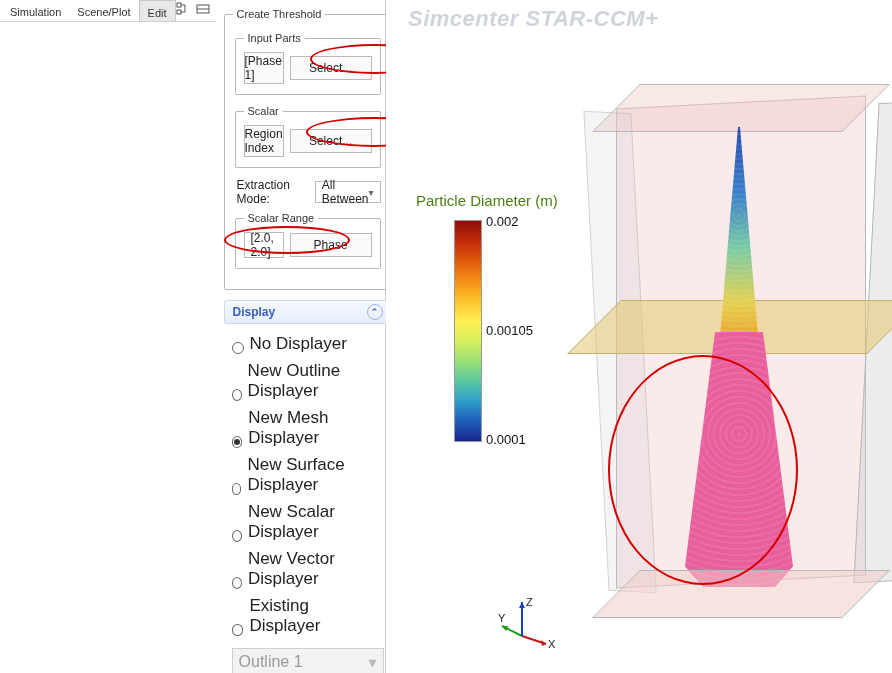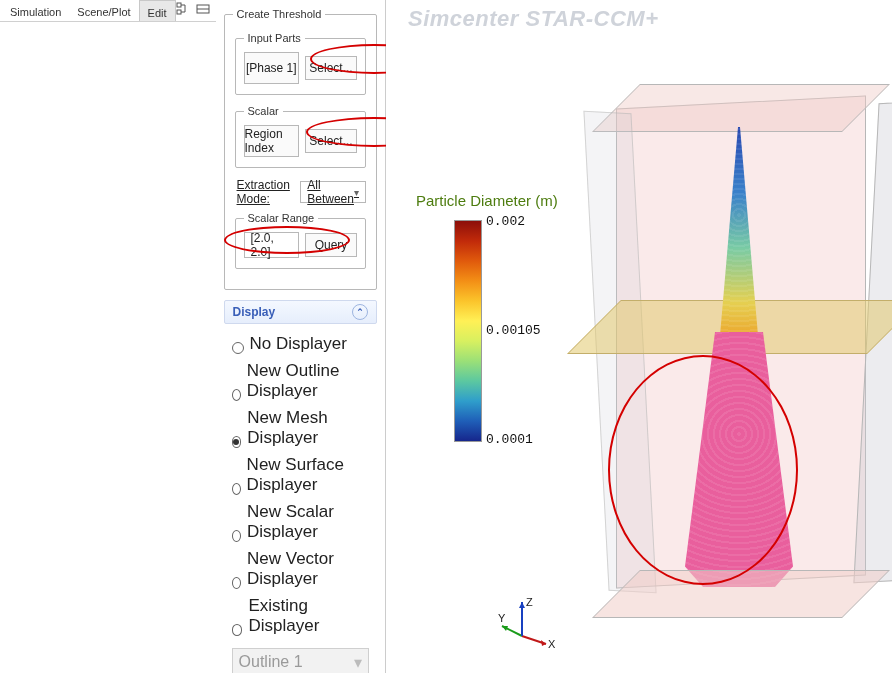--- a/index.html
+++ b/index.html
@@ -12,21 +12,21 @@
   .tab-icons { display:flex; align-items:center; gap:6px; padding-right:4px; }
   .tab-icons span { font-size: 12px; color:#555; }
 
   .panel-body { padding: 4px 6px; }
 
   fieldset { border: 1px solid #b8b8b8; border-radius: 2px; margin: 4px 2px 10px 2px; padding: 8px 8px 10px 8px; }
   legend { font-size: 11px; padding: 0 4px; color: #333; }
 
   .row { display: flex; gap: 6px; align-items: center; }
   .field-btn { flex:1; height:32px; border:1px solid #b8b8b8; background:#fafafa; display:flex; align-items:center; justify-content:center; font-size:12px; color:#222; }
-  .small-btn { width:52px; height:24px; border:1px solid #b8b8b8; background:#fafafa; font-size:12px; display:flex; align-items:center; justify-content:center; }
+  .small-btn { width:82px; height:24px; border:1px solid #b8b8b8; background:#fafafa; font-size:12px; display:flex; align-items:center; justify-content:center; }
 
   .label-inline { font-size:12px; margin:8px 2px 4px 6px; }
   .dropdown { flex:1; height:22px; border:1px solid #b8b8b8; background:#fff; display:flex; align-items:center; justify-content:space-between; padding:0 6px; font-size:12px; }
   .dropdown .chev { font-size:10px; color:#666; }
 
   .text-input { flex:1; height:24px; border:1px solid #b8b8b8; background:#fff; padding:12px 6px; font-size:12px; display:flex; align-items:center; }
 
   .display-header { margin:8px 2px 6px 2px; height:24px; border:1px solid #cfd9ee; background:linear-gradient(#f4f8ff,#e6eefc); display:flex; align-items:center; justify-content:space-between; padding:0 8px; color:#3a5fb8; font-weight:600; font-size:12px; border-radius:2px; }
   .display-header .chev-up { width:16px; height:16px; border:1px solid #9db5e0; border-radius:50%; display:flex; align-items:center; justify-content:center; font-size:9px; color:#3a5fb8; }
 
@@ -39,21 +39,21 @@
 
   
   .ellipse { position:absolute; border:2px solid #d40000; border-radius:50%; pointer-events:none; }
 
   
   .viewport { flex:1; position:relative; background:#fff; overflow:hidden; }
   .brand { position:absolute; left:22px; top:6px; font-size:22px; font-weight:700; font-style:italic; color:#cfd3da; letter-spacing:0.5px; }
 
   .colorbar-title { position:absolute; left:30px; top:192px; font-size:15px; color:#4d7c0f; }
   .colorbar { position:absolute; left:68px; top:220px; width:28px; height:222px; background:linear-gradient(to bottom,#8c0f0a,#c12a0a,#e05a0c,#f38f16,#fbc42b,#fff056,#d8f060,#9be077,#5cc8a0,#2f9ecb,#1f5fb8,#16268c); border:1px solid #999; }
-  .cb-tick { position:absolute; left:100px; font-size:13px; color:#111;font-family:Liberation Mono, monospace; }
+  .cb-tick { position:absolute; left:100px; font-size:13px; color:#111; }
 
   
   .scene { position:absolute; left:150px; top:72px; width:330px; height:560px; }
   .box-face { position:absolute; border:1px solid #b7b7b7; }
   .box-back  { left:80px;  top:30px;  width:250px; height:480px; background:rgba(242,195,195,0.35); transform:skewY(-3deg); }
   .box-right { left:330px; top:30px;  width:48px;  height:480px; background:rgba(200,200,210,0.35); transform:skew(-3deg,-3deg); }
   .box-left  { left:60px;  top:40px;  width:48px;  height:480px; background:rgba(200,200,210,0.35); transform:skew(3deg,3deg); opacity:0.6; }
   .box-bottom{ left:80px;  top:498px; width:250px; height:48px;  background:rgba(240,205,200,0.55); transform:skewX(-45deg); }
   .box-top   { left:80px;  top:12px;  width:250px; height:48px;  background:rgba(240,205,200,0.45); transform:skewX(-45deg); }
 
@@ -128,36 +128,36 @@
           <div class="field-btn">
               <span>Region Index</span>
             </div>
           <div class="small-btn">
               <span>Select...</span>
             </div>
         </div>
         <div class="ellipse" style="left:70px; top:0px; width:136px; height:30px;"></div>
       </fieldset>
 
-      <div class="row" style="margin:2px 2px 6px 2px;text-decoration:underline;">
+      <div class="row" style="margin:2px 2px 6px 2px;">
         <span class="label-inline" style="margin:0 4px 0 2px;">Extraction Mode:</span>
         <div class="dropdown">
           <span>All Between</span>
           <span class="chev">▾</span>
         </div>
       </div>
 
       <fieldset style="position:relative;">
         <legend>Scalar Range</legend>
         <div class="row">
           <div class="text-input">
               <span>[2.0, 2.0]</span>
             </div>
           <div class="small-btn">
-              <span>Query</span>
+              <span>Phase</span>
             </div>
         </div>
         <div class="ellipse" style="left:-12px; top:2px; width:126px; height:28px;"></div>
       </fieldset>
     </fieldset>
 
     <div class="display-header">
       <span>Display</span>
       <span class="chev-up">⌃</span>
     </div>

